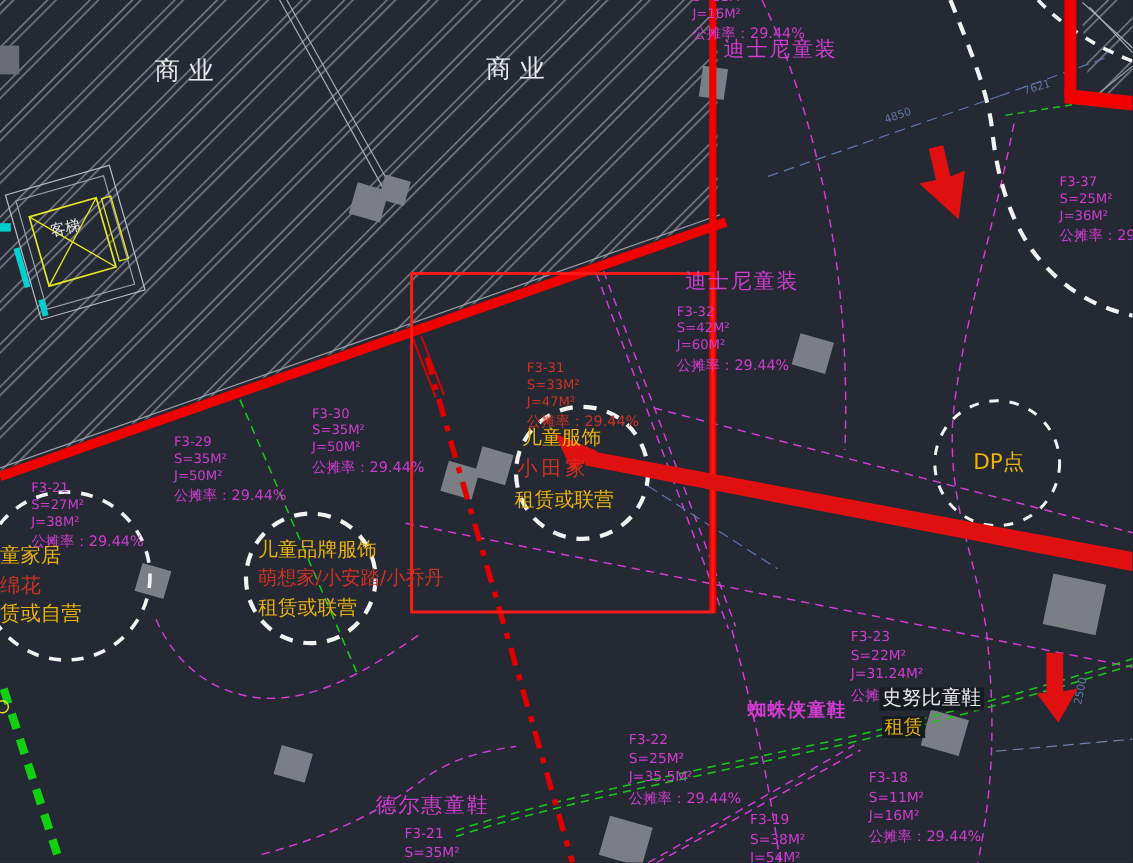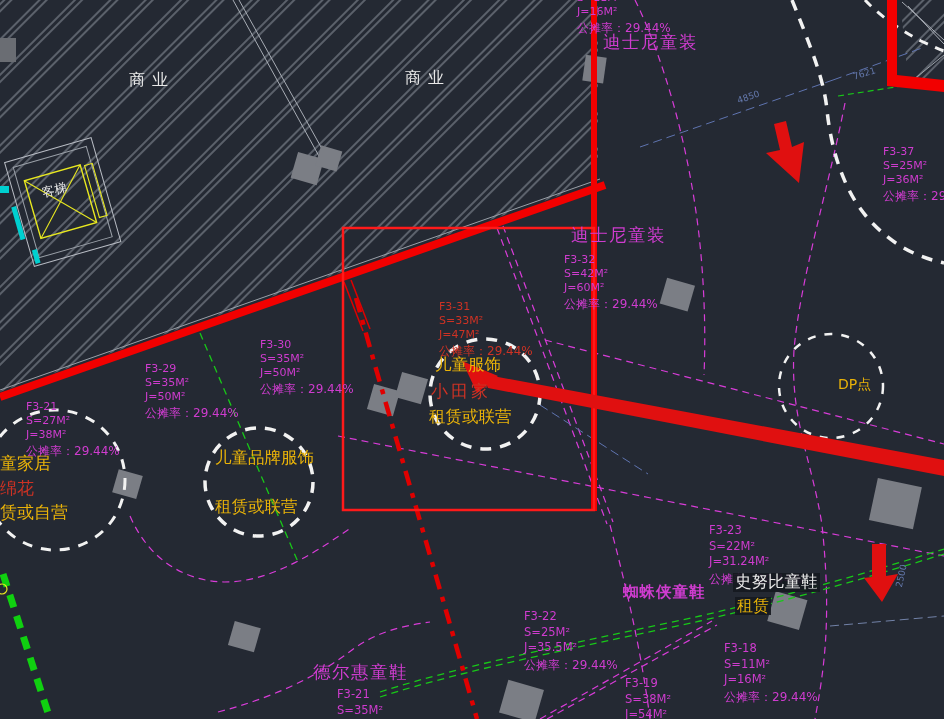--- a/index.html
+++ b/index.html
@@ -5,21 +5,21 @@
   html,body{margin:0;padding:0;background:#1b1f27;}
   #canvas{position:relative;width:944px;height:719px;background:#242933;overflow:hidden;
           font-family:"DejaVu Sans",sans-serif;}
   svg{position:absolute;left:0;top:0;}
   .lbl{position:absolute;white-space:nowrap;line-height:1.15;}
   .white{color:#e8e8e8;}
   .mag{color:#cf3ccf;}
   .grn{color:#eab308;}
   .redt{color:#cd3224;}
   .blue{color:#6377aa;}
-  .zone{font-size:16px;letter-spacing:7px;color:#e8e8e8;margin-top:24px;}
+  .zone{font-size:21px;letter-spacing:7px;color:#e8e8e8;}
   .big{font-size:17.5px;letter-spacing:1.5px;}
   .shop16{font-size:16.5px;}
   .parcel{font-size:11px;line-height:14px;}
   .parcel.sp15{font-size:11.5px;line-height:15.5px;}
   .parcel .share{font-size:12px;margin-top:2px;}
   .dim{font-size:9px;transform-origin:left top;}
   .bgbox{background:rgba(22,25,32,0.92);padding:0 2px;}
   .bold{font-weight:bold;}
 </style>
 </head>
@@ -217,30 +217,31 @@
   <div>F3-21</div>
   <div>S=35M²</div>
   <div>J=50M²</div>
 </div>
 
 <div class="lbl grn shop16" style="left:435px;top:356px;">儿童服饰</div>
 <div class="lbl redt" style="left:431px;top:382px;font-size:17px;letter-spacing:3px;">小田家</div>
 <div class="lbl grn shop16" style="left:429px;top:408px;">租赁或联营</div>
 
 <div class="lbl grn shop16" style="left:215px;top:449px;">儿童品牌服饰</div>
+<div class="lbl redt" style="left:215px;top:473px;font-size:16px;">萌想家/小安踏/小乔丹</div>
 <div class="lbl grn shop16" style="left:215px;top:498px;">租赁或联营</div>
 
 <div class="lbl grn" style="left:0;top:454px;font-size:17px;">童家居</div>
 <div class="lbl redt" style="left:0;top:479px;font-size:17px;">绵花</div>
 <div class="lbl grn" style="left:0;top:503px;font-size:17px;">赁或自营</div>
 
 <div class="lbl white bgbox" style="left:733px;top:573px;font-size:16.5px;text-align:center;">史努比童鞋</div>
 <div class="lbl grn bgbox" style="left:735px;top:597px;font-size:16px;">租赁</div>
 
 <div class="lbl mag bold" style="left:587px;top:584px;font-size:15.5px;letter-spacing:1px;padding-left:36px;">蜘蛛侠童鞋</div>
 <div class="lbl mag big" style="left:313px;top:662px;">德尔惠童鞋</div>
-<div class="lbl grn" style="left:838px;top:376px;font-size:14px;">DP点</div>
+<div class="lbl grn" style="left:811px;top:376px;font-size:18px;">DP点</div>
 
 <div class="lbl blue dim" style="left:736px;top:96px;transform:rotate(-19deg);">4850</div>
 <div class="lbl blue dim" style="left:852px;top:72px;transform:rotate(-17deg);">7621</div>
 <div class="lbl blue dim" style="left:894px;top:586px;transform:rotate(-78deg);">2500</div>
 
 </div>
 
 </body></html>

